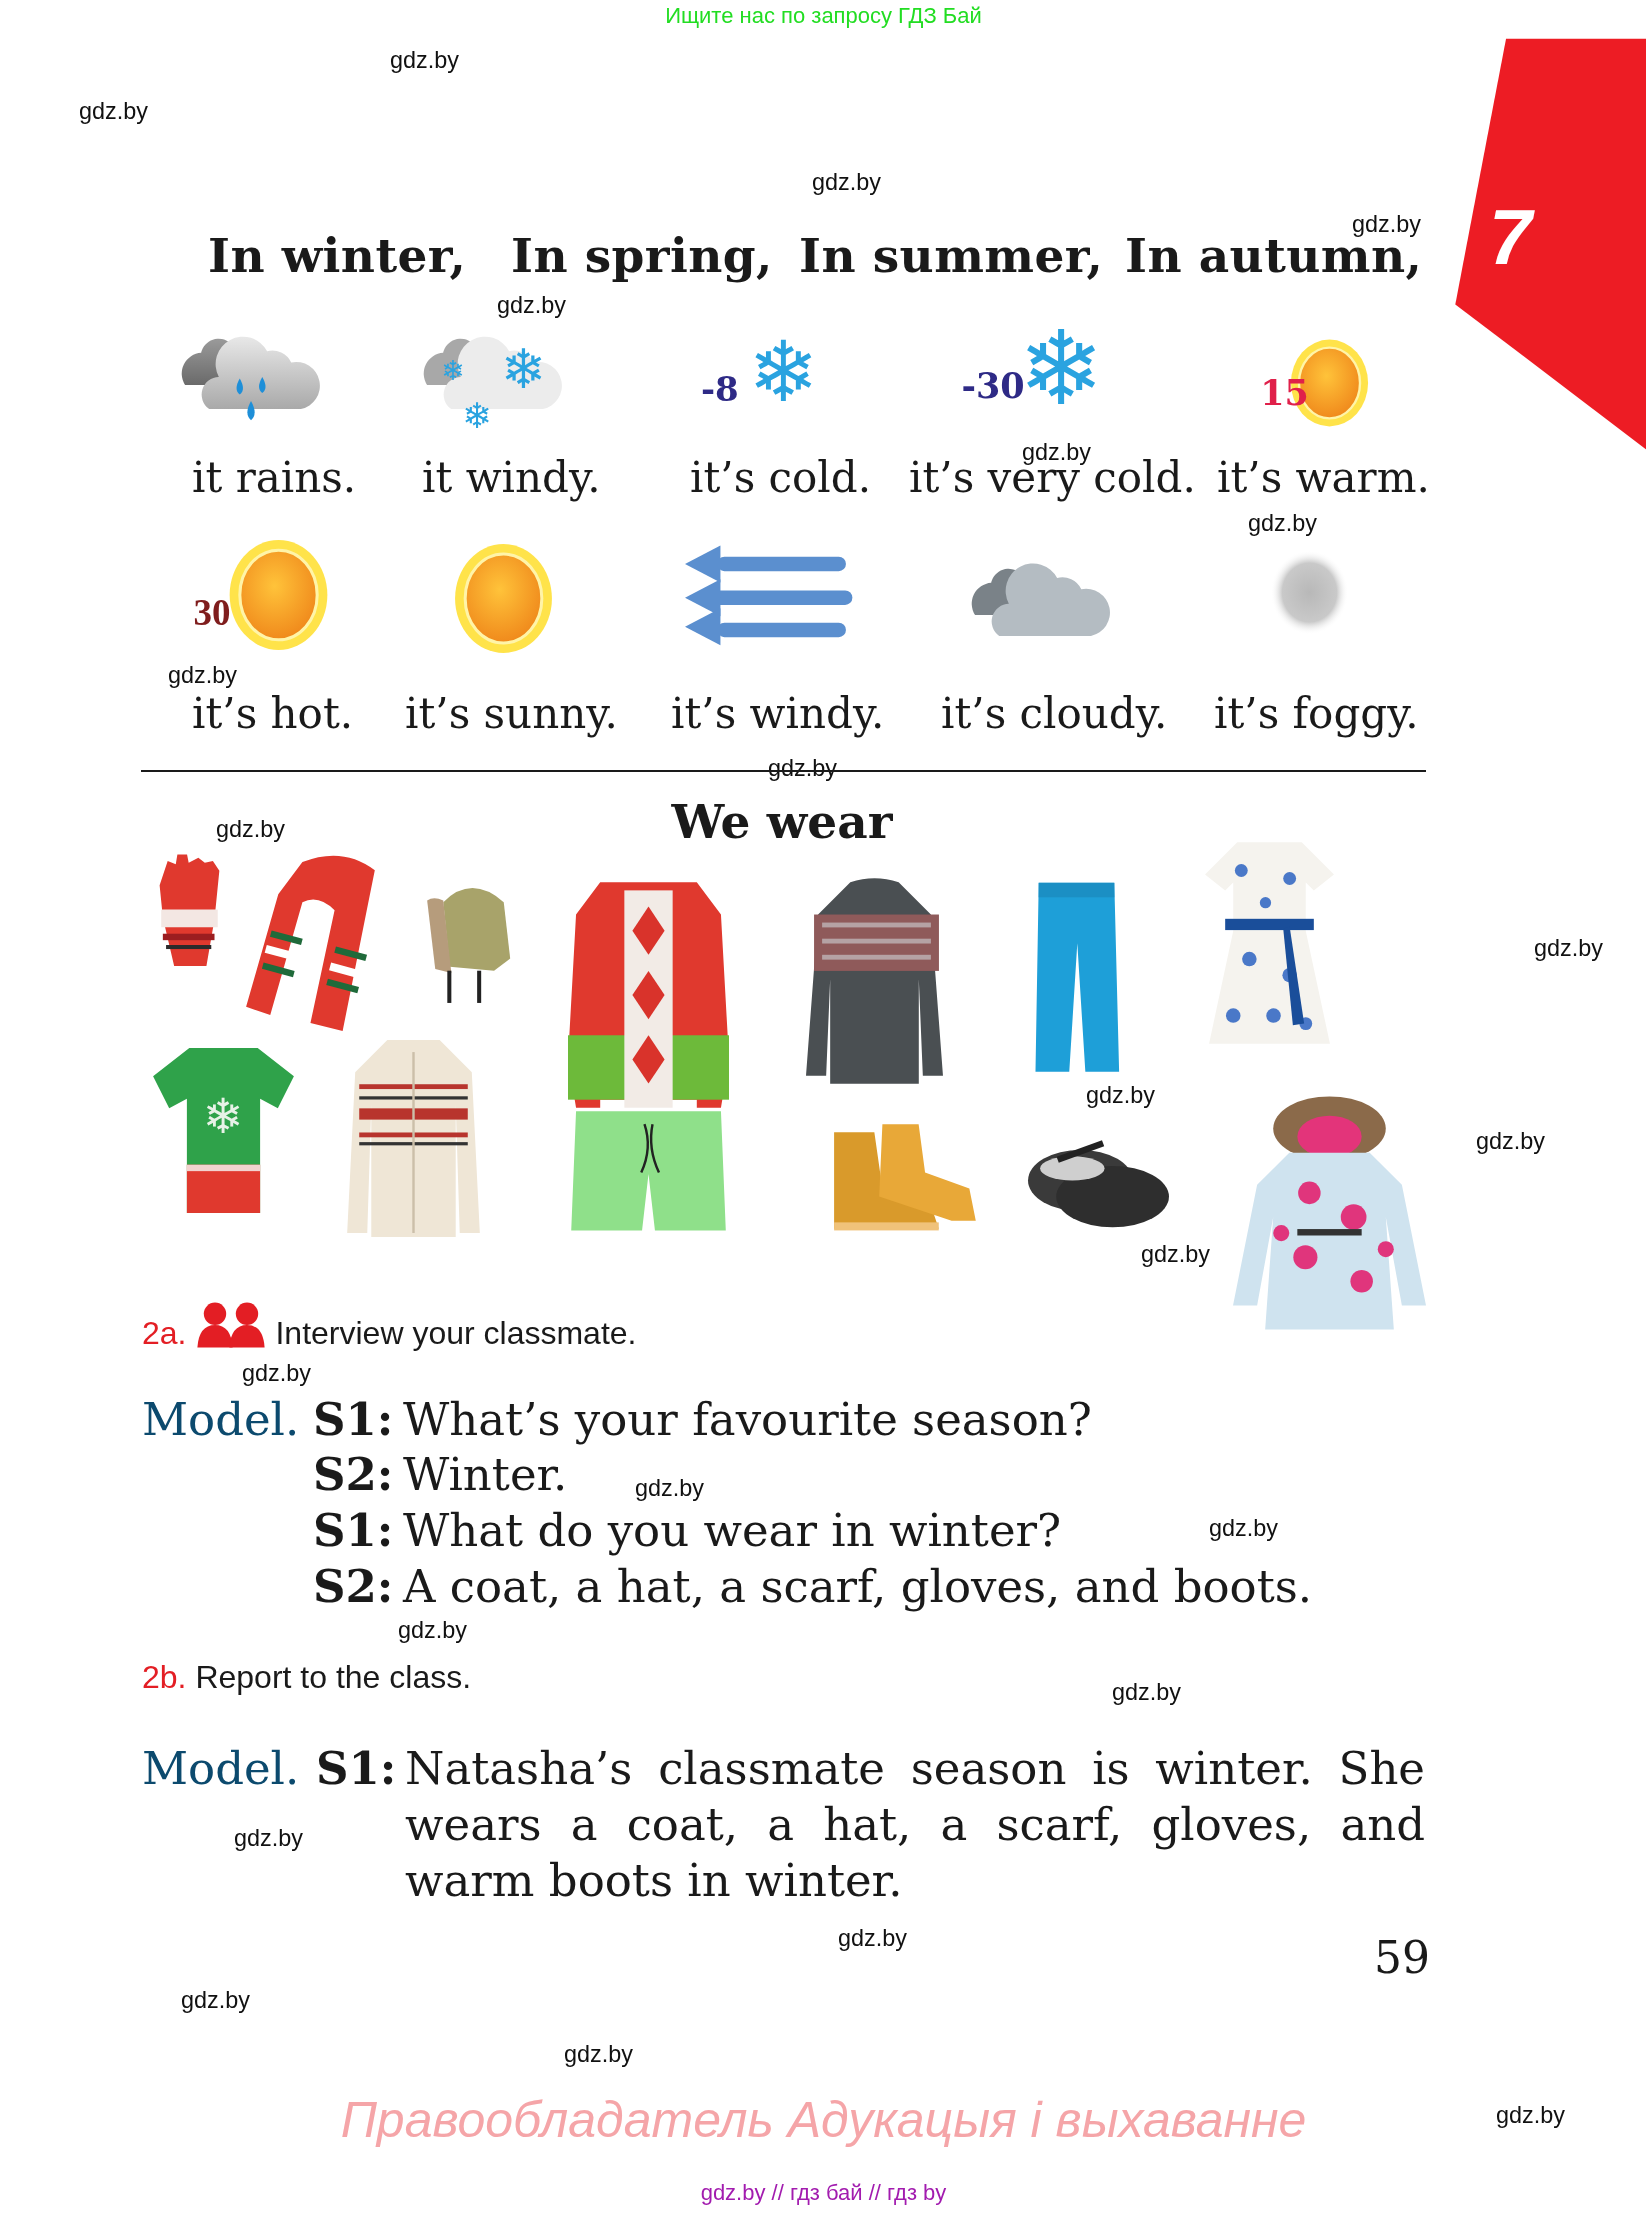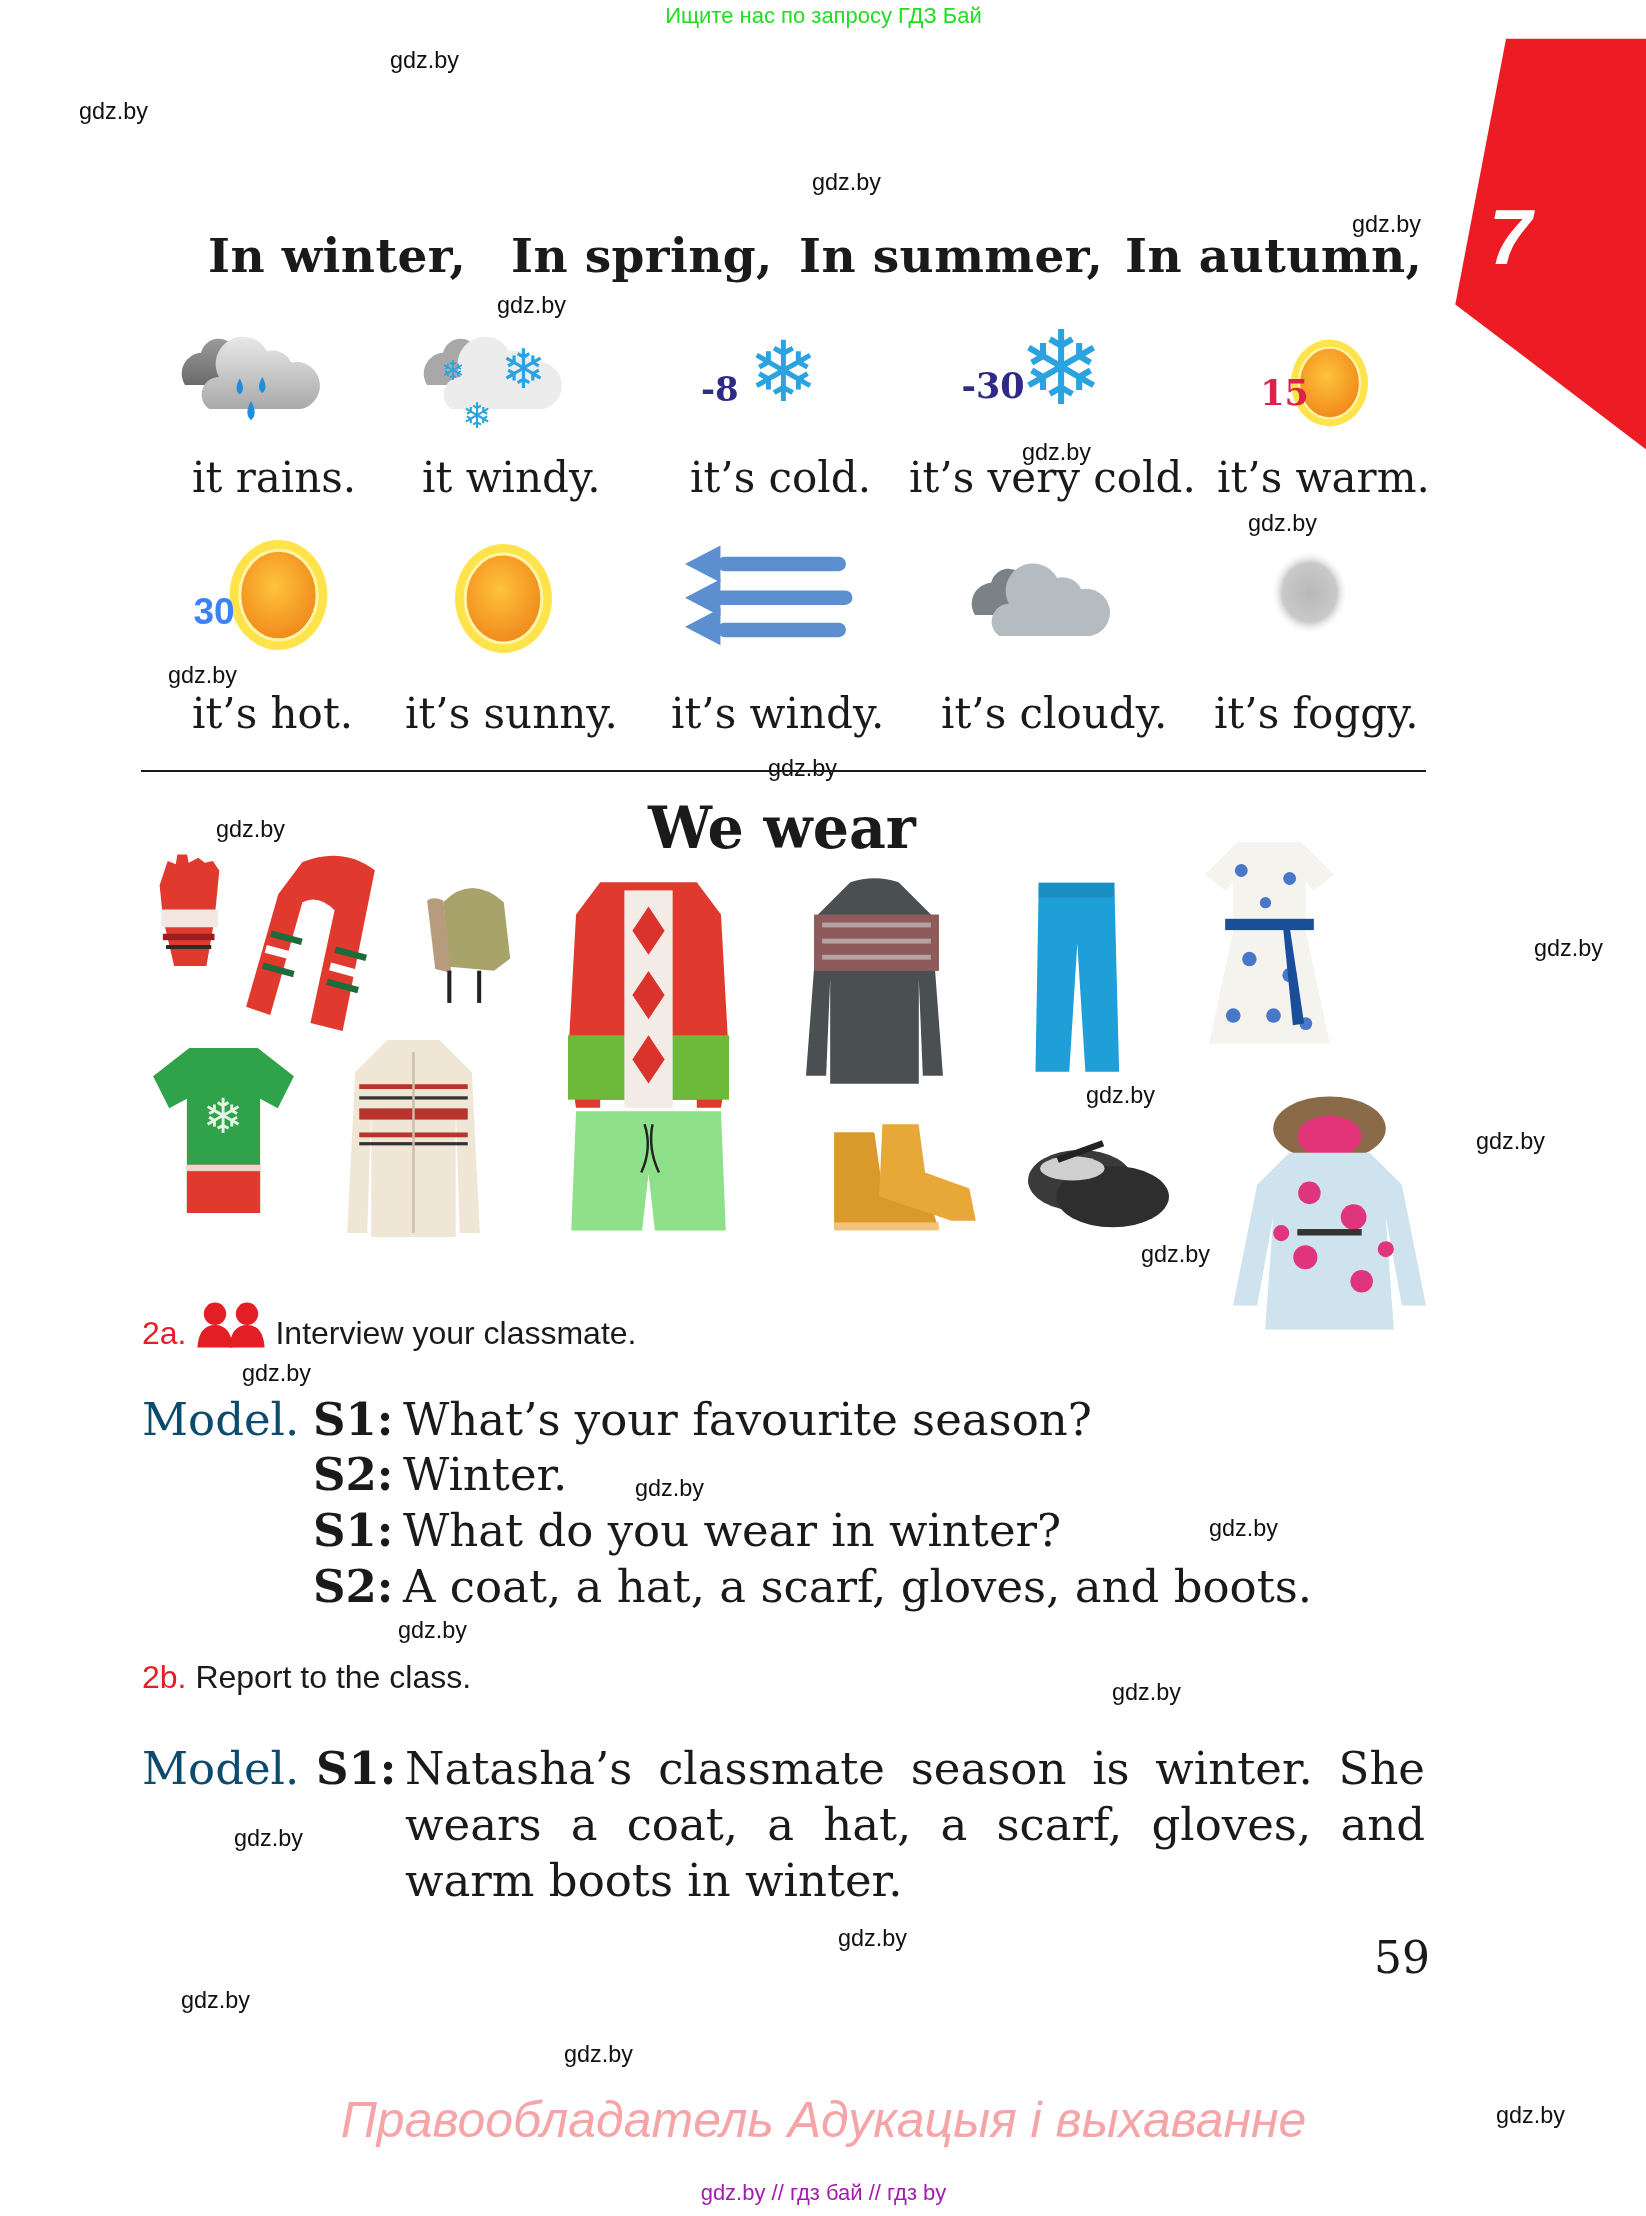--- a/index.html
+++ b/index.html
@@ -11,21 +11,21 @@
                 font-family:"Liberation Sans", sans-serif; font-size:22px; color:#22dd22; }
   .tab { position:absolute; left:0; top:0; width:1647px; height:451px; }
   .tab-num { position:absolute; left:1489px; top:193px; font-family:"Liberation Sans", sans-serif;
              font-weight:bold; font-size:77px; color:#ffffff; font-style:italic; }
   .season { position:absolute; top:228px; font-family:"DejaVu Serif", serif; font-weight:bold;
             font-size:47px; letter-spacing:0.4px; white-space:nowrap; }
   .wlabel { position:absolute; font-family:"DejaVu Serif", serif; font-size:42px; white-space:nowrap; }
   .icon { position:absolute; }
   .sep { position:absolute; left:141px; top:770px; width:1285px; height:2.4px; background:#1a1a1a; }
   .wewear { position:absolute; top:794px; left:0; width:1564px; text-align:center;
-            font-family:"DejaVu Serif", serif; font-weight:bold; font-size:57px; }
+            font-family:"DejaVu Serif", serif; font-weight:bold; font-size:47px; }
   .cloth { position:absolute; }
   .ex-head { position:absolute; font-family:"Liberation Sans", sans-serif; font-weight:normal;
              font-size:32px; white-space:nowrap; color:#1a1a1a; }
   .ex-num { color:#e31e24; }
   .model { position:absolute; font-family:"DejaVu Serif", serif; font-size:45px; color:#0c4a6e; white-space:nowrap; }
   .spk { position:absolute; font-family:"DejaVu Serif", serif; font-weight:bold; font-size:45px; white-space:nowrap; }
   .line { position:absolute; font-family:"DejaVu Serif", serif; font-size:45px; white-space:nowrap; }
   .just { position:absolute; font-family:"DejaVu Serif", serif; font-size:45px; text-align:justify;
           text-align-last:justify; width:1020px; white-space:normal; }
   .pagenum { position:absolute; left:1374px; top:1932px; font-family:"DejaVu Serif", serif; font-size:44px; }
@@ -124,21 +124,21 @@
 <div class="wlabel" style="left:422px;top:453px">it windy.</div>
 <div class="wlabel" style="left:690px;top:453px">it’s cold.</div>
 <div class="wlabel" style="left:909px;top:453px">it’s very cold.</div>
 <div class="wlabel" style="left:1217px;top:453px">it’s warm.</div>
 
 <div class="icon" style="left:187px;top:538px;width:161px;height:113px">
   <svg class="abs" style="left:39px;top:0" width="105" height="114" viewBox="0 0 100 112">
     <ellipse cx="50" cy="56" rx="48" ry="54" fill="#ffe34a"></ellipse>
     <ellipse cx="50" cy="56" rx="38" ry="44" fill="url(#sg)" stroke="#fff4a8" stroke-width="3"></ellipse>
   </svg>
-  <span class="abs" style="left:6.4px;top:53px;font-family:Liberation Sans, sans-serif;font-weight:bold;font-size:37px;color:#3b82f6">30</span>
+  <span class="abs" style="left:6.4px;top:53px;font-family:Liberation Serif, serif;font-weight:bold;font-size:37px;color:#7f1d1d">30</span>
 </div>
 <svg class="icon" style="left:451px;top:542px" width="105" height="113" viewBox="0 0 100 112">
   <ellipse cx="50" cy="56" rx="48" ry="54" fill="#ffe34a"></ellipse>
   <ellipse cx="50" cy="56" rx="38" ry="44" fill="url(#sg)" stroke="#fff4a8" stroke-width="3"></ellipse>
 </svg>
 <svg class="icon" style="left:685px;top:542px" width="169" height="105" viewBox="0 0 210 130">
   <g fill="#5b8fcf">
     <rect x="40" y="18" width="160" height="18" rx="9"></rect>
       <polygon points="0,27 44,4 44,50"></polygon>
     <rect x="30" y="60" width="178" height="18" rx="9"></rect>

